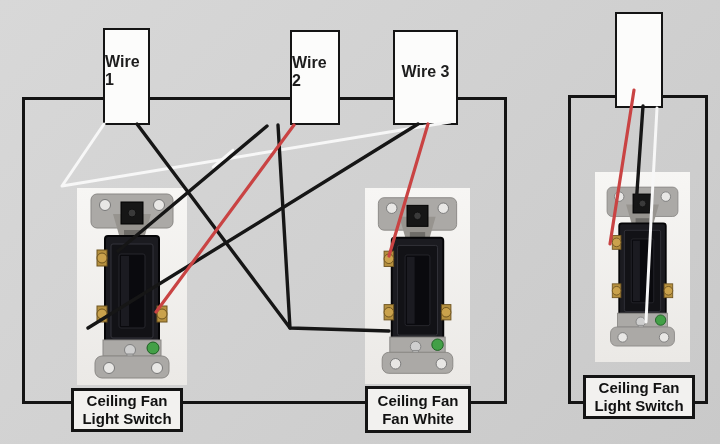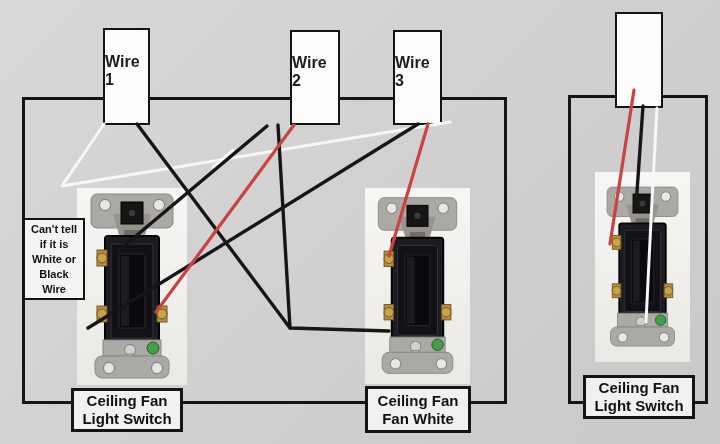--- a/index.html
+++ b/index.html
@@ -11,21 +11,21 @@
   .obox{position:absolute;border:3px solid #141414;box-sizing:border-box;z-index:1;}
   #obox-left{left:22px;top:97px;width:485px;height:307px;}
   #obox-right{left:568px;top:95px;width:140px;height:309px;}
   .wbox{
     position:absolute;background:#fcfcfb;border:2px solid #141414;box-sizing:border-box;
     z-index:3;display:flex;align-items:center;justify-content:center;
     font-weight:bold;font-size:16px;color:#1d1d1d;padding-bottom:12px;
   }
   #wbox-1{left:103px;top:28px;width:47px;height:97px;}
   #wbox-2{left:255px;top:30px;width:50px;height:95px;margin-left:35px;}
-  #wbox-3{left:393px;top:30px;width:49px;height:95px;}
+  #wbox-3{left:393px;top:30px;width:65px;height:95px;}
   #wbox-4{left:615px;top:12px;width:48px;height:96px;}
   .card{position:absolute;background:linear-gradient(#f7f6f4,#ebe9e6);z-index:2;}
   #card-1{left:77px;top:188px;width:110px;height:197px;}
   #card-2{left:365px;top:188px;width:105px;height:196px;}
   #card-3{left:595px;top:172px;width:95px;height:190px;}
   .card svg{position:absolute;left:0;top:0;width:100%;height:100%;}
   #wire-layer{position:absolute;left:0;top:0;width:720px;height:444px;z-index:4;pointer-events:none;}
   .slabel{
     position:absolute;background:#f2f1ef;border:3px solid #141414;box-sizing:border-box;
     z-index:5;display:flex;flex-direction:column;align-items:center;justify-content:center;
@@ -116,27 +116,20 @@
       <polyline points="418,124 88,328" fill="none" stroke="#161616" stroke-width="3.4" stroke-linecap="round" stroke-linejoin="round"></polyline>
       <polyline points="267,126 118,251" fill="none" stroke="#161616" stroke-width="3.4" stroke-linecap="round" stroke-linejoin="round"></polyline>
       <polyline points="233,150 213,167" fill="none" stroke="#f7f7f7" stroke-width="2.6" stroke-linecap="round" stroke-linejoin="round"></polyline>
       <polyline points="294,125 156,312" fill="none" stroke="#c94343" stroke-width="3.2" stroke-linecap="round" stroke-linejoin="round"></polyline>
       <polyline points="428,124 389,256" fill="none" stroke="#c94343" stroke-width="3.2" stroke-linecap="round" stroke-linejoin="round"></polyline>
       <polyline points="643,106 636,206" fill="none" stroke="#161616" stroke-width="3.4" stroke-linecap="round" stroke-linejoin="round"></polyline>
       <polyline points="634,90 610,244" fill="none" stroke="#c94343" stroke-width="3.2" stroke-linecap="round" stroke-linejoin="round"></polyline>
       <polyline points="657,108 652,200 646,322" fill="none" stroke="#f7f7f7" stroke-width="3" stroke-linecap="round" stroke-linejoin="round"></polyline>
     </svg>
 
-  <div class="ann">
-    <span>Can't tell</span>
-    <span>if it is</span>
-    <span>White or</span>
-    <span>Black</span>
-    <span>Wire</span>
-  </div>
 
   <div class="slabel" id="slabel-1">
     <span>Ceiling Fan</span>
     <span>Light Switch</span>
   </div>
   <div class="slabel" id="slabel-2">
     <span>Ceiling Fan</span>
     <span>Fan White</span>
   </div>
   <div class="slabel" id="slabel-3">

